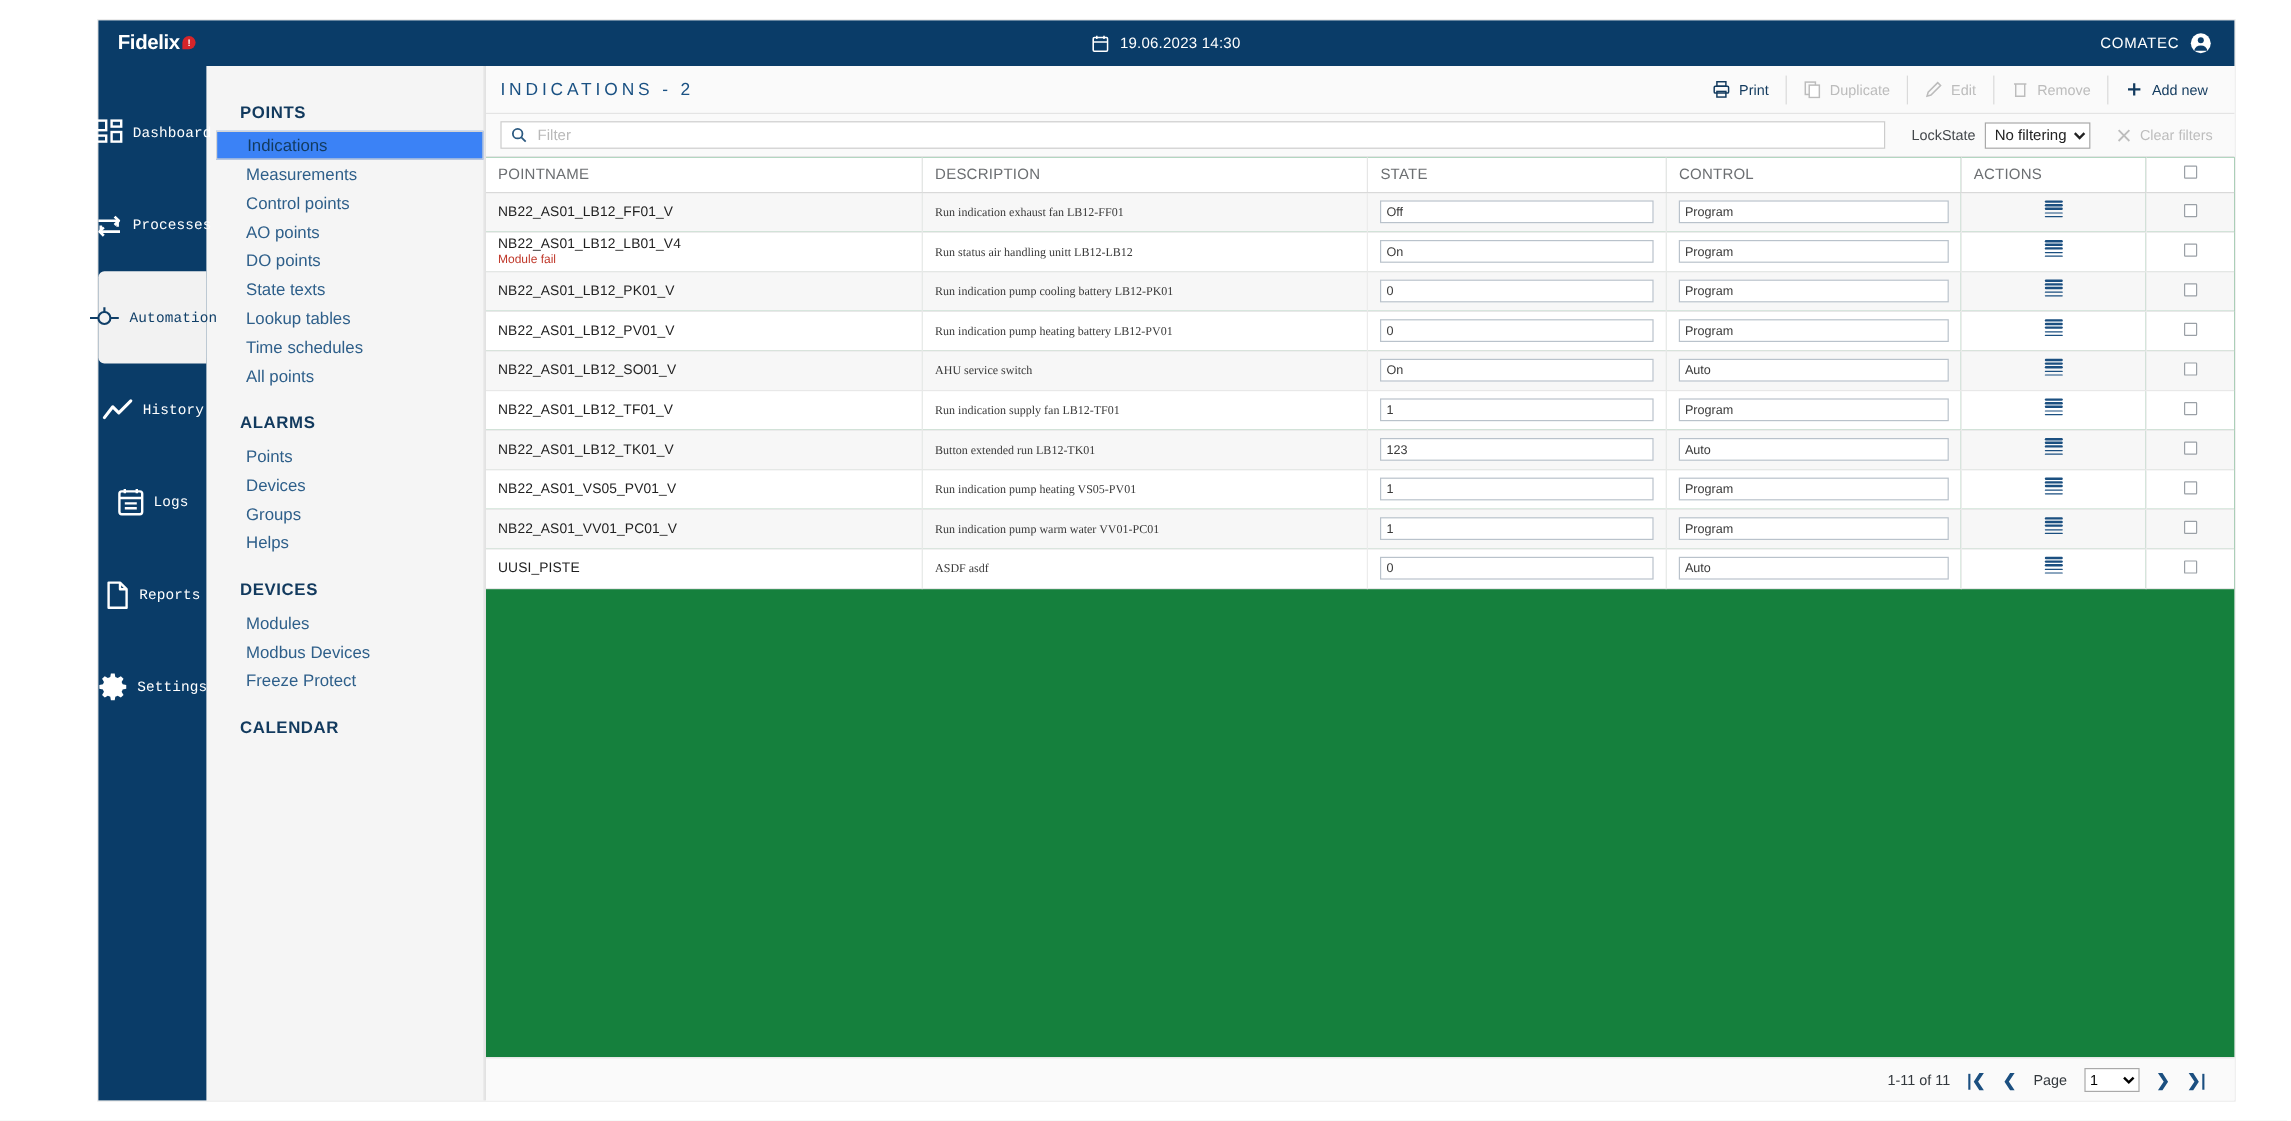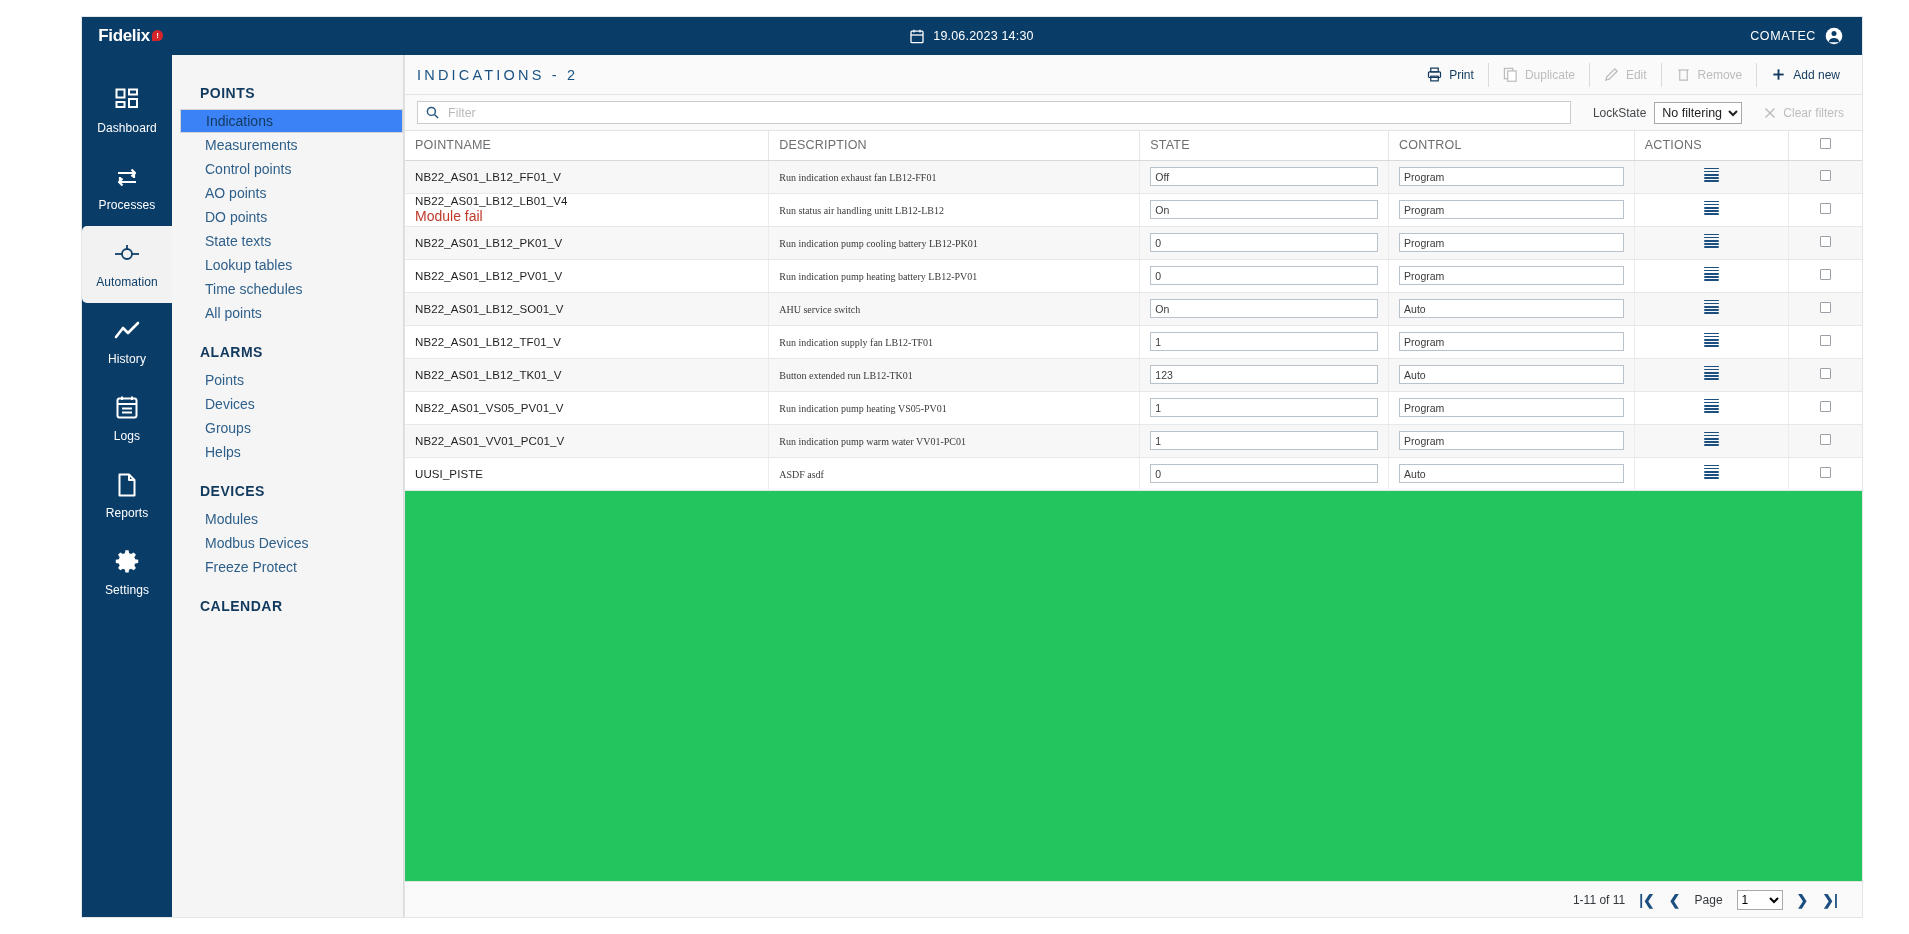--- a/index.html
+++ b/index.html
@@ -62,25 +62,26 @@
   
   .rail {
     width: 90px; flex: 0 0 90px;
     background: #0a3c68;
     display: flex; flex-direction: column; align-items: center;
     padding-top: 17px;
     position: relative;
   }
   .rail-item {
     width: 90px; height: 77px;
-    display: flex; flex-direction: column;
+    display: flex; flex-direction: row;
     align-items: center; justify-content: center;
     gap: 7px; color: #ffffff;
     font-size: 12px;
     cursor: pointer;
+    font-family: Liberation Mono, monospace;
   }
   .rail-item.active {
     background: #f2f2f2; color: #103f68;
     border-radius: 5px 0 0 5px;
   }
   .rail-item .lbl { font-size: 12px; letter-spacing: 0.1px; }
   .rail-icn { height: 28px; display:flex; align-items:center; }
 
   
   .subnav {
@@ -164,21 +165,21 @@
     font-size: 12.5px; font-family: "Liberation Sans", sans-serif;
     height: 22px; width: 88px; border: 1px solid #a9a9a9;
     background: #fff; color: #222; padding-left: 3px;
   }
   .clearf {
     display: flex; align-items: center; gap: 7px;
     color: #bdbdbd; font-size: 12px; margin-left: 22px;
   }
 
   
-  .tablewrap { flex: 1 1 auto; overflow: hidden; background: #22c55e; }
+  .tablewrap { flex: 1 1 auto; overflow: hidden; background: #15803d; }
   table { width: 100%; border-collapse: collapse; table-layout: fixed; }
   thead th {
     text-align: left; font-weight: normal;
     font-size: 12.5px; color: #6c6f72;
     height: 29px; padding: 0 10px;
     border-bottom: 1px solid #d9d9d9;
     border-right: 1px solid #e6e6e6;
     background: #ffffff;
     letter-spacing: 0.2px;
   }
@@ -187,21 +188,21 @@
     height: 33px; padding: 0 10px;
     border-bottom: 1px solid #e8e8e8;
     border-right: 1px solid #ececec;
     font-size: 11px; color: #2b2b2b;
     vertical-align: middle;
   }
   tbody td:last-child { border-right: none; }
   tbody tr:nth-child(odd) { background: #f7f7f7; }
   tbody tr:nth-child(even) { background: #ffffff; }
   .pname { font-size: 11.5px; color: #1f1f1f; letter-spacing: 0.1px; }
-  .pfail { color: #c0392b; font-size: 14px; margin-top: 1px; }
+  .pfail { color: #c0392b; font-size: 10px; margin-top: 1px; }
   .desc { font-size: 10px; color: #3a3a3a; font-family: Liberation Serif, serif; }
   .cellinput {
     width: 100%; height: 19px;
     border: 1px solid #b9c2cb; background: #fff;
     font-size: 10.5px; font-family: "Liberation Sans", sans-serif;
     color: #3a3a3a; padding: 0 4px;
     outline: none;
   }
   .actions-cell { text-align: center; }
   .burger {

